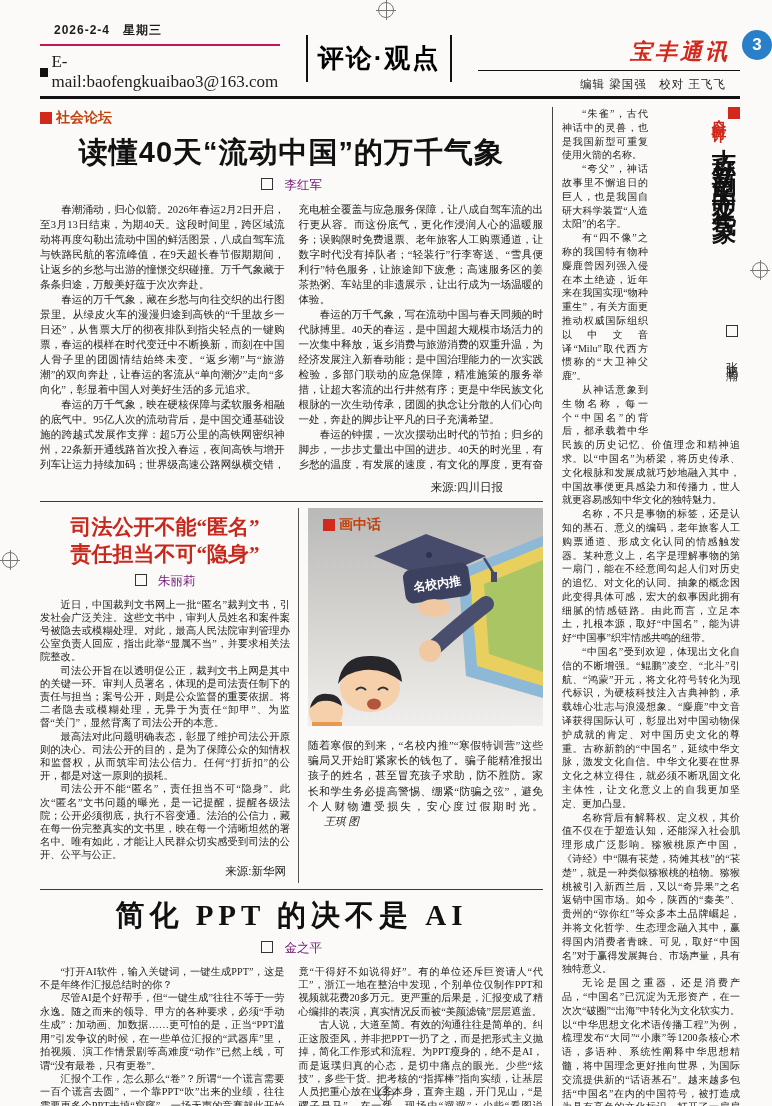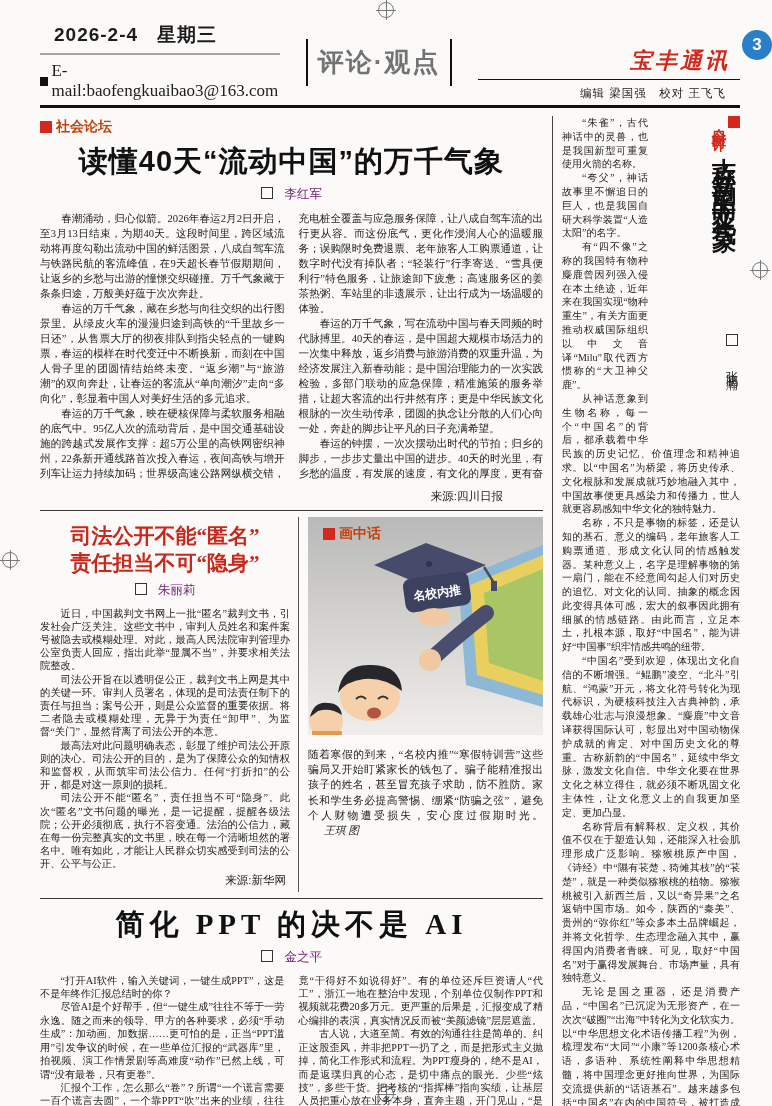--- a/index.html
+++ b/index.html
@@ -11,26 +11,26 @@
   .inner{position:absolute;left:40px;top:22px;width:700px;}
 
   
   .regmark{position:absolute;width:16px;height:16px;border:1px solid #777;border-radius:50%;box-sizing:border-box;}
   .regmark::before{content:"";position:absolute;left:-3px;right:-3px;top:50%;border-top:1px solid #777;}
   .regmark::after{content:"";position:absolute;top:-3px;bottom:-3px;left:50%;border-left:1px solid #777;}
 
   
   .masthead{display:flex;align-items:stretch;}
   .mh-left{width:240px;display:flex;flex-direction:column;justify-content:flex-end;}
-  .mh-date{font-family:"Liberation Sans",sans-serif;font-weight:bold;font-size:19px;letter-spacing:1px;padding:0 0 5px 14px;border-bottom:2px solid #a3a3a3;}
+  .mh-date{font-family:"Liberation Sans",sans-serif;font-weight:bold;font-size:12px;letter-spacing:1px;padding:0 0 5px 14px;border-bottom:2px solid #be185d;}
   .mh-email{font-size:17px;padding:6px 0 2px 0;display:flex;align-items:center;}
   .sq{display:inline-block;width:9px;height:9px;background:#111;margin-right:3px;}
   .sq.red{background:#d3281c;}
   .mh-center{flex:0 0 190px;display:flex;align-items:center;justify-content:center;margin:0 4px;}
-  .mh-title{font-family:"Liberation Sans",sans-serif;font-weight:bold;font-size:26px;color:#737373;letter-spacing:2px;
+  .mh-title{font-family:"Liberation Sans",sans-serif;font-weight:bold;font-size:26px;color:#000000;letter-spacing:2px;
     border-left:2px solid #111;border-right:2px solid #111;padding:6px 10px;white-space:nowrap;}
   .mh-right{flex:1;display:flex;flex-direction:column;justify-content:flex-end;}
   .mh-logo{font-weight:bold;font-style:italic;font-size:22px;color:#d3281c;letter-spacing:3px;text-align:right;
     padding:0 10px 3px 0;border-bottom:1.5px solid #111;font-family:"Liberation Serif",serif;}
   .mh-staff{font-family:"Liberation Sans",sans-serif;font-size:11.5px;text-align:right;padding:6px 14px 2px 0;letter-spacing:1px;}
   .page-circle{position:absolute;right:-32px;top:8px;width:30px;height:30px;border-radius:50%;
     background:#2a7fc9;color:#fff;font-family:"Liberation Sans",sans-serif;font-weight:bold;font-size:17px;
     display:flex;align-items:center;justify-content:center;}
   .mh-rule{border-bottom:3px solid #111;margin-top:2px;}
 

